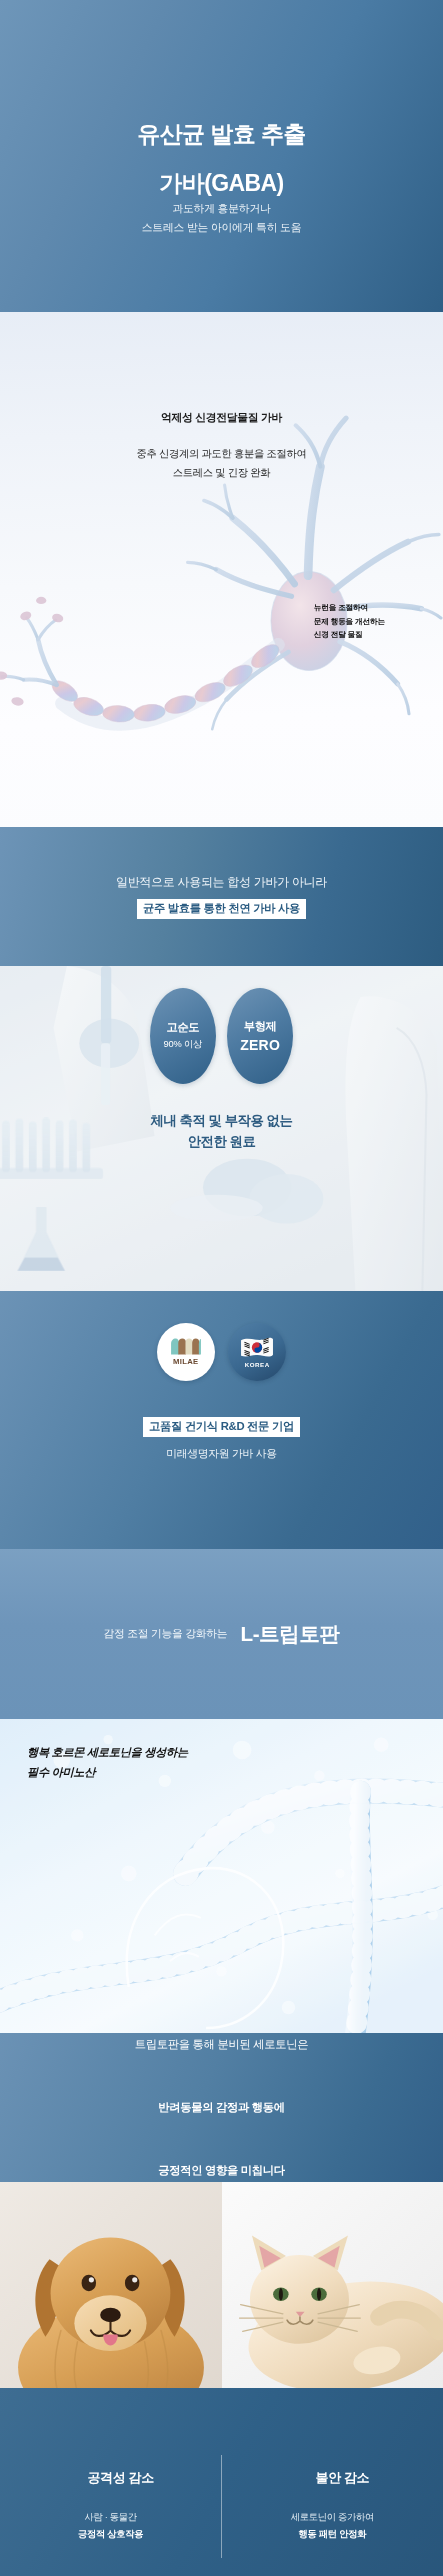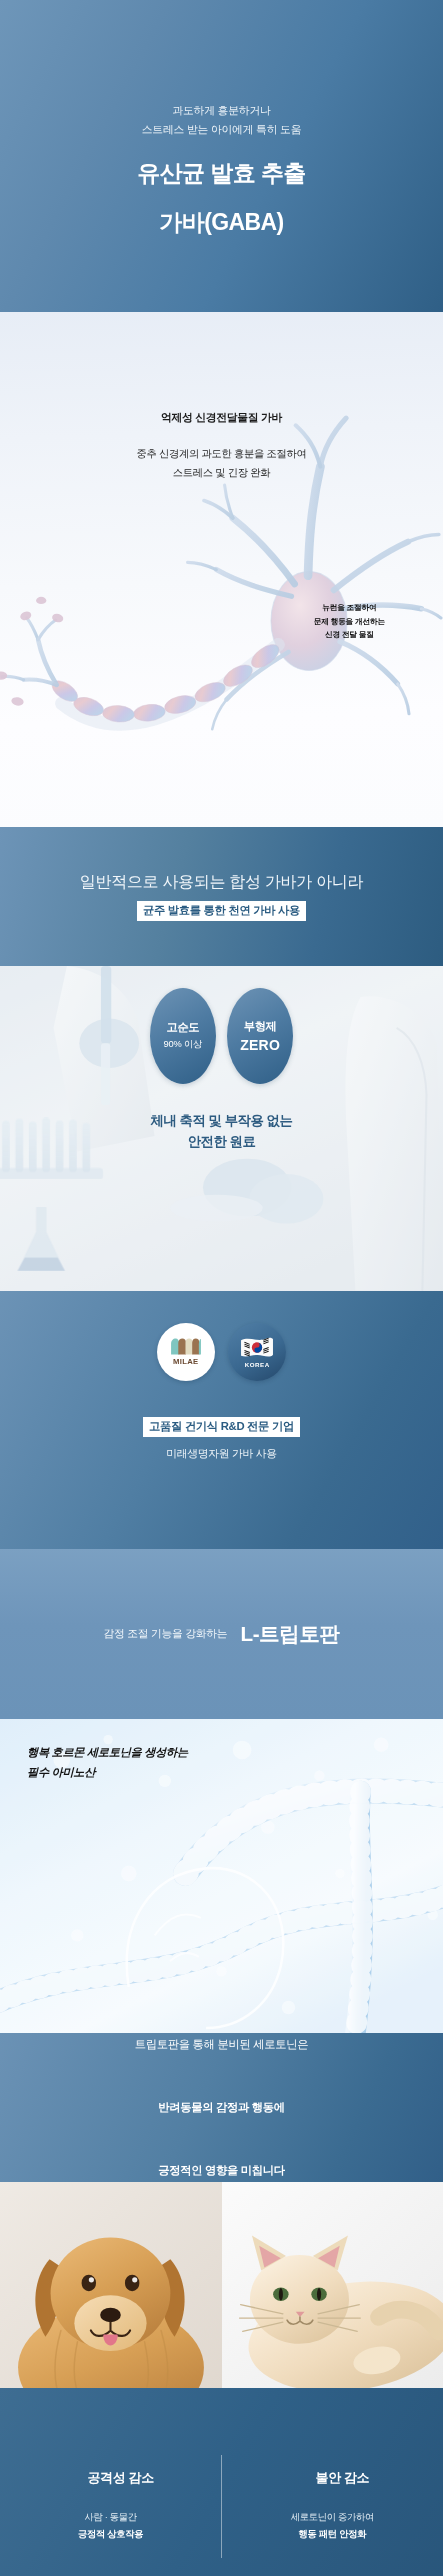--- a/index.html
+++ b/index.html
@@ -41,34 +41,34 @@
   .neuron-copy { position:relative; z-index:3; padding-top:99px; text-align:center; }
   .neuron-h {
     font-size:10.8px; font-weight:700; color:#1c1c1c; letter-spacing:-0.3px;
   }
   .neuron-p {
     margin-top:18.5px; font-size:10.3px; font-weight:400;
     color:#1d1d1d; line-height:1.92; letter-spacing:-0.3px;
   }
   .neuron-note {
     position:absolute; z-index:4; right:58px; top:289px;
-    text-align:center; font-size:7.7px; font-weight:700;
+    text-align:left; font-size:7.7px; font-weight:700;
     color:#111; line-height:1.78; letter-spacing:-0.2px;
   }
 
   
   .band-natural {
     height:139px;
     background:linear-gradient(105deg,#6d94b7 0%,#54809f 40%,#3a6a90 72%,#2d5c80 100%);
     display:flex; flex-direction:column;
     align-items:center; justify-content:center; gap:8.2px;
     color:#fff; text-align:center;
   }
   .band-natural .l1 {
-    font-size:16px; font-weight:400; letter-spacing:-0.3px; color:#f2f7fb;
+    font-size:12px; font-weight:400; letter-spacing:-0.3px; color:#f2f7fb;
   }
   .hl {
     display:inline-block; background:#ffffff; color:#2b5c82;
     font-size:11.3px; font-weight:700; letter-spacing:-0.3px;
     padding:2.1px 6.2px 3.1px;
   }
 
   
   .lab {
     position:relative; height:325px; overflow:hidden;
@@ -177,26 +177,26 @@
   .bene-desc .b { display:block; font-weight:700; color:#ffffff; }
   .bene-divider { width:0.5px; height:103px; background:rgba(255,255,255,.45); }
 </style>
 </head>
 <body>
 
 <div class="page">
 
   <section class="hero">
     <div>
+      <div class="hero-title">유산균 발효 추출</div>
+      <div class="hero-title">가바(GABA)</div>
+    </div>
+    <div>
       <div class="hero-sub">과도하게 흥분하거나</div>
       <div class="hero-sub">스트레스 받는 아이에게 특히 도움</div>
-    </div>
-    <div>
-      <div class="hero-title">유산균 발효 추출</div>
-      <div class="hero-title">가바(GABA)</div>
     </div>
   </section>
 
   <section class="neuron">
     <svg class="neuron-art" viewBox="0 0 860 1000" preserveAspectRatio="none">
       <defs>
         <linearGradient id="axonG" x1="0" y1="0" x2="1" y2="0.4">
           <stop offset="0%" stop-color="#d8c3d6"></stop>
           <stop offset="35%" stop-color="#e7c9cf"></stop>
           <stop offset="70%" stop-color="#c9c6e6"></stop>

